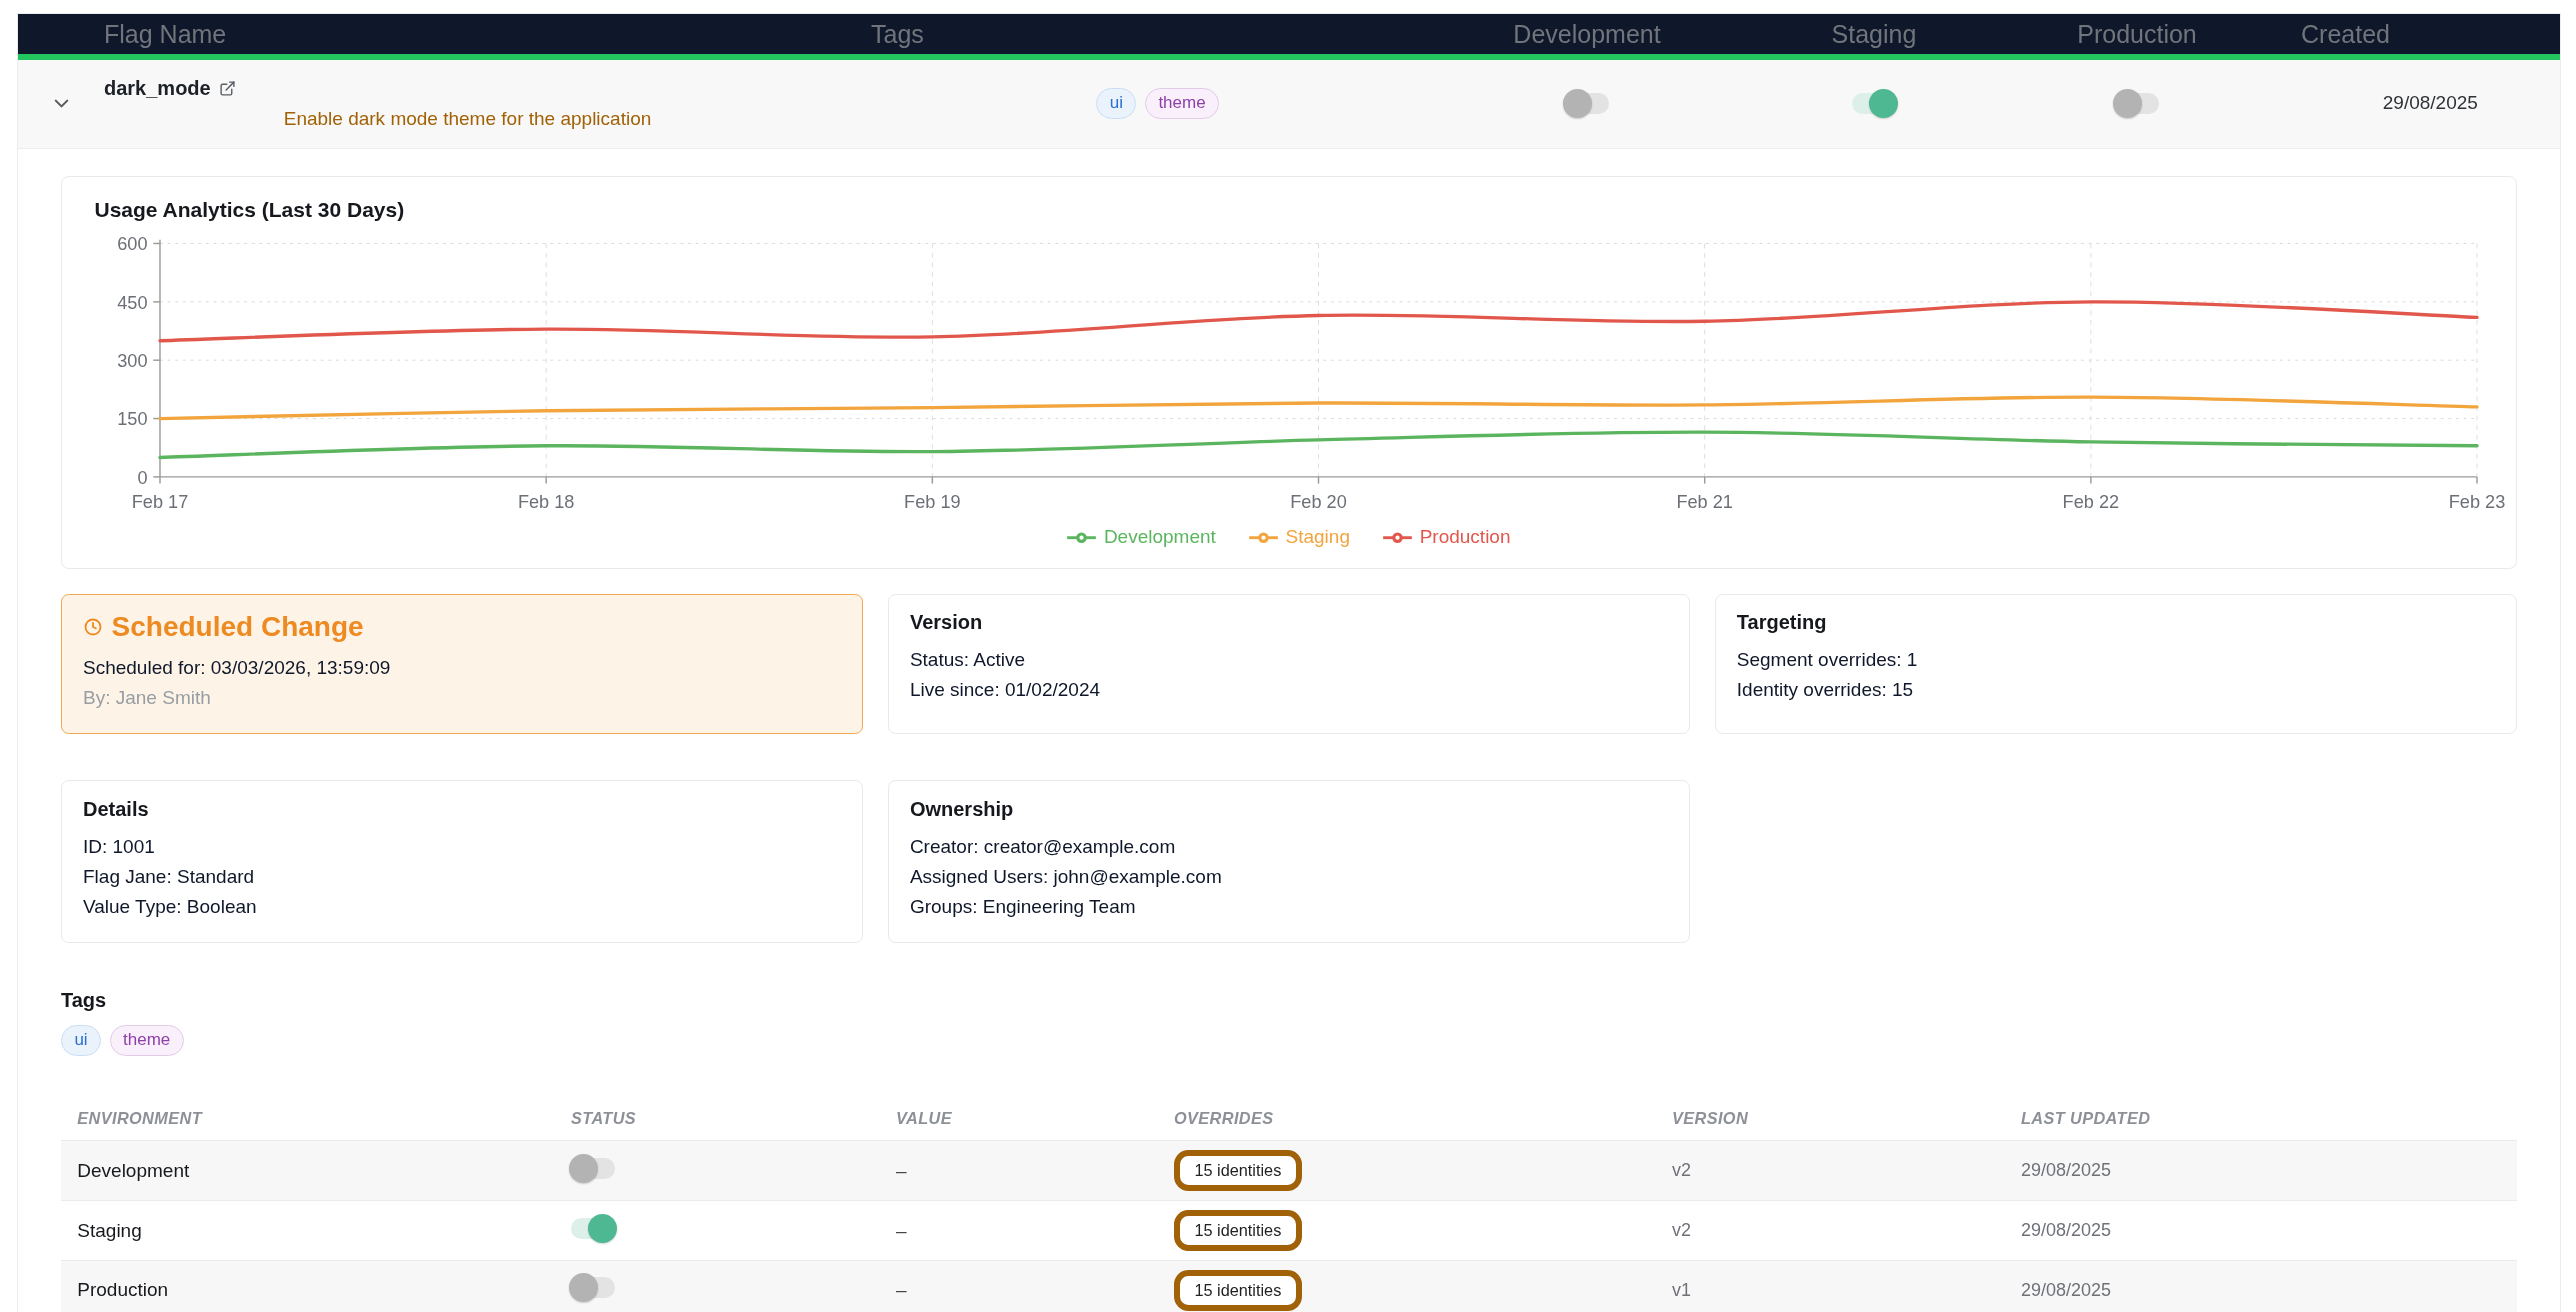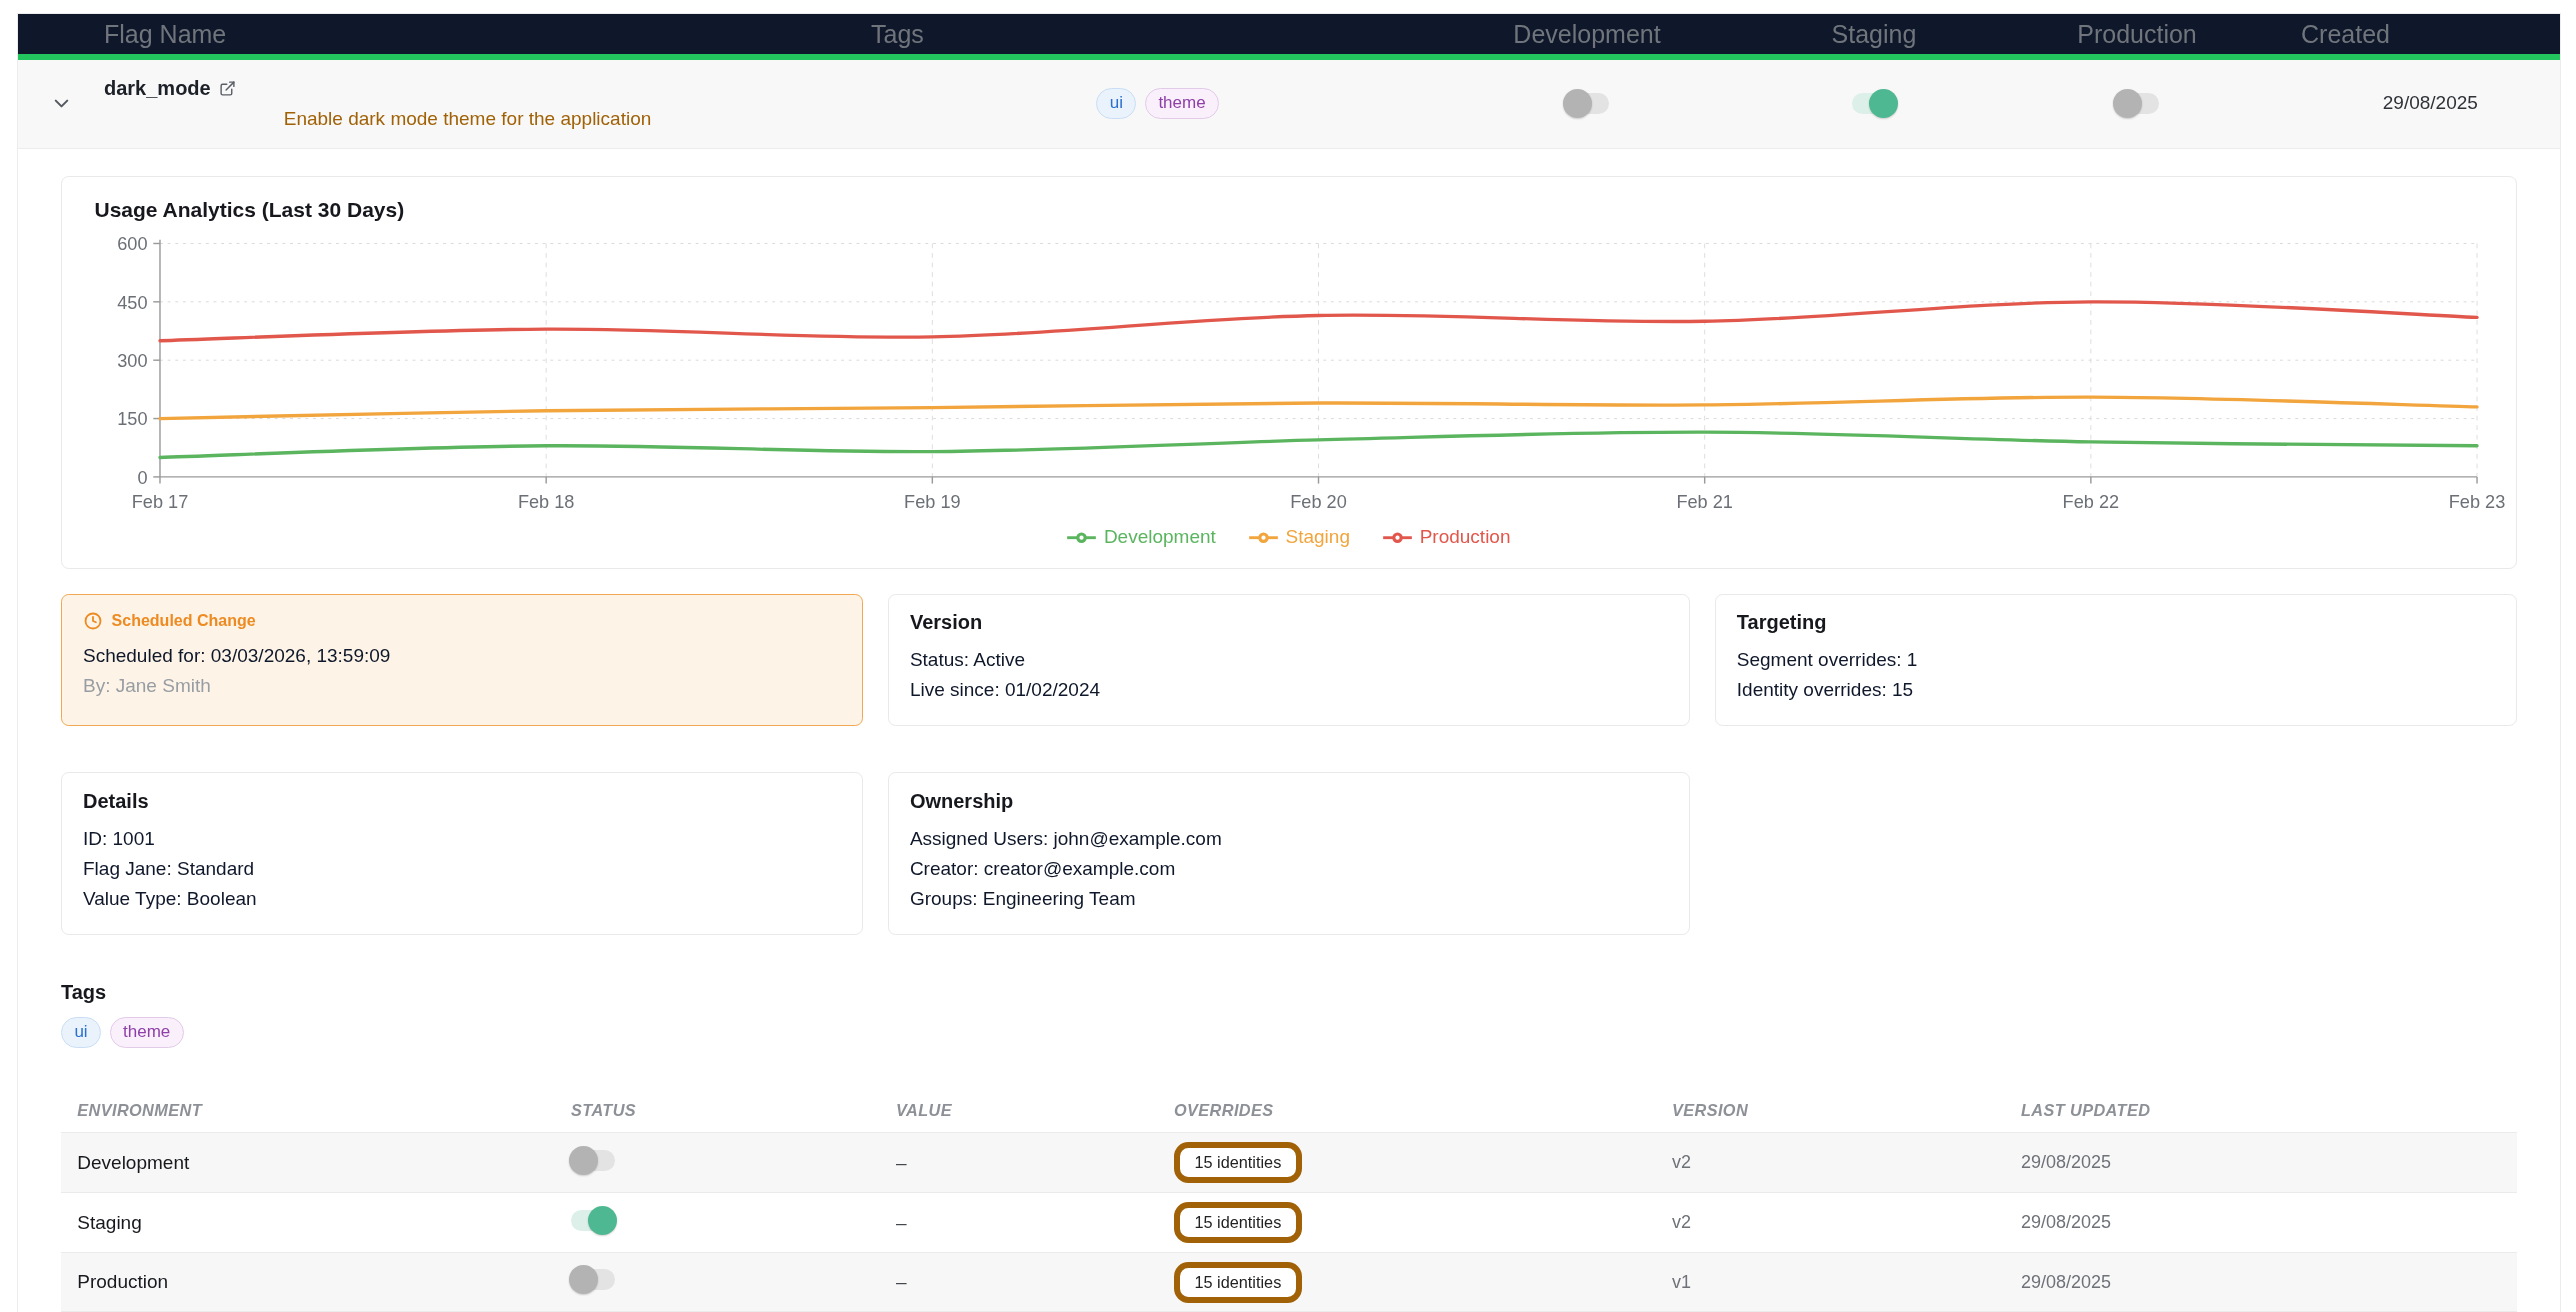--- a/index.html
+++ b/index.html
@@ -65,21 +65,21 @@
   .chart-title { font-size: 21px; font-weight: 700; color: #16181d; margin: 3.8px 0 9.6px 11.5px; }
   #chart-svg { width: 100%; height: 287px; display: block; overflow: visible; }
   .legend { display: flex; justify-content: center; align-items: center; gap: 33px; padding: 7.7px 0 11.5px; font-size: 19px; }
   .legend-item { display: flex; align-items: center; gap: 7.7px; }
 
   .cards-grid { display: grid; grid-template-columns: repeat(3, 1fr); column-gap: 25px; row-gap: 46px; margin-top: 25px; }
   .card { border: 1px solid #e9e9e9; border-radius: 7.7px; background: #fff; padding: 16.3px 21px 20px; }
   .card-title { font-size: 20px; font-weight: 600; color: #16181d; margin-bottom: 11.5px; }
   .card-line { font-size: 19px; color: #0f172a; line-height: 1.58; }
   .card.sched { background: #fdf4e7; border: 1.9px solid #f0a952; }
-  .sched-title { display: flex; align-items: center; gap: 8.6px; font-size: 16px; font-weight: 600; color: #ee8a22; margin-bottom: 10.5px; }
+  .sched-title { display: flex; align-items: center; gap: 8.6px; font-size: 28px; font-weight: 600; color: #ee8a22; margin-bottom: 10.5px; }
   .card-line.muted { color: #989da4; }
 
   .tags-section { margin-top: 46px; }
   .tags-title { font-size: 20px; font-weight: 600; color: #16181d; }
   .tags-pills { margin-top: 12.4px; }
 
   
   .env-table { margin-top: 40px; }
   .env-grid { display: grid; grid-template-columns: 493px 325px 278px 498px 349px 1fr; align-items: center; }
   .env-grid > div { padding-left: 17px; }
@@ -258,22 +258,22 @@
         <div>
             <div class="card-line">ID: 1001</div>
             <div class="card-line">Flag Jane: Standard</div>
             <div class="card-line">Value Type: Boolean</div>
           </div>
       </div>
 
       <div class="card">
         <div class="card-title">Ownership</div>
         <div>
+            <div class="card-line">Creator: creator@example.com</div>
             <div class="card-line">Assigned Users: john@example.com</div>
-            <div class="card-line">Creator: creator@example.com</div>
             <div class="card-line">Groups: Engineering Team</div>
           </div>
       </div>
 
       <div></div>
     </div>
 
     <div class="tags-section">
       <div class="tags-title">Tags</div>
       <div class="tags-pills" id="section-tags"><span class="pill blue">ui</span><span class="pill purple">theme</span></div>

